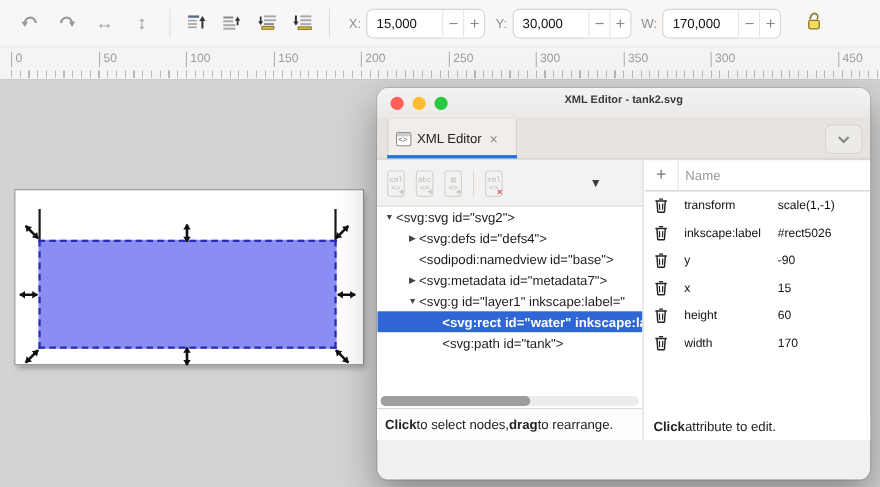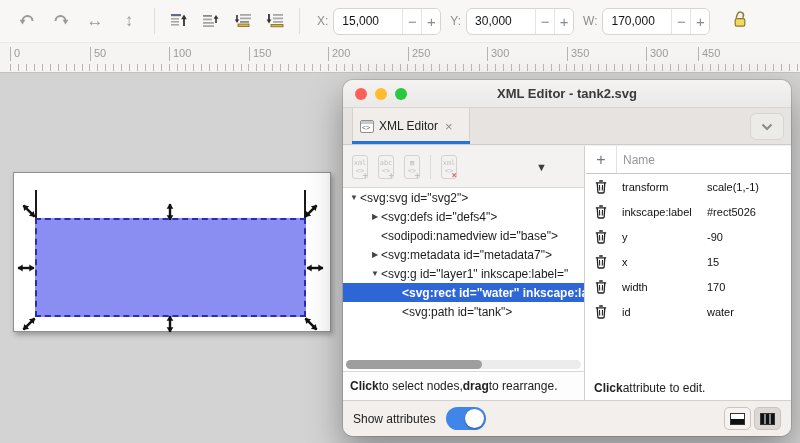--- a/index.html
+++ b/index.html
@@ -44,21 +44,21 @@
   
   .xmlwin { position:absolute; left:343px; top:80px; width:448px; height:356px;
             background:#f2f0ee; border-radius:10px;
             box-shadow:0 15px 35px rgba(0,0,0,0.35), 0 0 0 1px rgba(0,0,0,0.12); }
   .titlebar { position:relative; height:28px; border-radius:10px 10px 0 0;
               background:linear-gradient(#f5f3f1,#ebe9e7); border-bottom:1px solid #d9d5d1; }
   .lights { position:absolute; left:12px; top:8px; display:flex; gap:8px; }
   .light { width:12px; height:12px; border-radius:50%; border:none; padding:0; }
   .l-red{background:#ff5f57;} .l-yellow{background:#febc2e;} .l-green{background:#28c840;}
   .wtitle { position:absolute; left:0; right:0; top:6px; text-align:center;
-            font-size:13px; font-weight:bold; color:#3a3a3a; }
+            font-size:10px; font-weight:bold; color:#3a3a3a; }
 
   .tabbar { position:relative; height:37px; background:#e6e3e0; border-bottom:1px solid #cfcbc7; }
   .tab { position:absolute; left:9px; top:0; height:36px; width:118px; background:#f0edea;
          border-left:1px solid #d5d1cd; border-right:1px solid #d5d1cd;
          display:flex; align-items:center; gap:5px; padding:0 7px; }
   .tab-underline { position:absolute; left:9px; bottom:0; width:118px; height:3px; background:#2574db; }
   .tabicon { width:14px; height:13px; border:1px solid #8f8f8f; border-radius:2px; background:#fff;
              position:relative; flex:none; }
   .tabicon::before { content:""; position:absolute; left:0; right:0; top:0; height:3px; background:#c9c9c9; }
   .tabicon::after { content:"<>"; position:absolute; left:1px; top:3px; font-size:7px; color:#555; }
@@ -243,21 +243,21 @@
 <div class="ruler">
   <span class="rlabel" style="left:10px">0</span>
   <span class="rlabel" style="left:90px">50</span>
   <span class="rlabel" style="left:169px">100</span>
   <span class="rlabel" style="left:249px">150</span>
   <span class="rlabel" style="left:328px">200</span>
   <span class="rlabel" style="left:408px">250</span>
   <span class="rlabel" style="left:487px">300</span>
   <span class="rlabel" style="left:567px">350</span>
   <span class="rlabel" style="left:646px">300</span>
-  <span class="rlabel" style="left:698px">450</span>
+  <span class="rlabel" style="left:762px">450</span>
   <div class="rticks"></div>
 </div>
 
 <div class="canvas">
   <div class="page"></div>
   <div class="wall" style="left:35px"></div>
   <div class="wall" style="left:304px"></div>
   <div class="water"></div>
   <svg class="handles" width="340" height="270" viewBox="0 0 340 270">
     <defs>
@@ -412,50 +412,36 @@
           <div class="acell-value">15</div>
         </div>
         <div class="arow">
           <button class="acell-trash">
               <svg width="12" height="14" viewBox="0 0 12 14">
                 <path d="M4.2 1 h3.6 M0.8 2.8 h10.4" stroke="#222" stroke-width="1.3" fill="none"></path>
                 <path d="M2.2 2.8 l0.7 9.3 a1 1 0 0 0 1 0.9 h4.2 a1 1 0 0 0 1 -0.9 L9.8 2.8" fill="none" stroke="#222" stroke-width="1.3"></path>
                 <path d="M4.5 5 l0.2 5.6 M7.5 5 l-0.2 5.6" stroke="#222" stroke-width="1.1"></path>
               </svg>
             </button>
+          <div class="acell-name">height</div>
+          <div class="acell-value">60</div>
+        </div>
+        <div class="arow">
+          <button class="acell-trash">
+              <svg width="12" height="14" viewBox="0 0 12 14">
+                <path d="M4.2 1 h3.6 M0.8 2.8 h10.4" stroke="#222" stroke-width="1.3" fill="none"></path>
+                <path d="M2.2 2.8 l0.7 9.3 a1 1 0 0 0 1 0.9 h4.2 a1 1 0 0 0 1 -0.9 L9.8 2.8" fill="none" stroke="#222" stroke-width="1.3"></path>
+                <path d="M4.5 5 l0.2 5.6 M7.5 5 l-0.2 5.6" stroke="#222" stroke-width="1.1"></path>
+              </svg>
+            </button>
           <div class="acell-name">width</div>
           <div class="acell-value">170</div>
-        </div>
-        <div class="arow">
-          <button class="acell-trash">
-              <svg width="12" height="14" viewBox="0 0 12 14">
-                <path d="M4.2 1 h3.6 M0.8 2.8 h10.4" stroke="#222" stroke-width="1.3" fill="none"></path>
-                <path d="M2.2 2.8 l0.7 9.3 a1 1 0 0 0 1 0.9 h4.2 a1 1 0 0 0 1 -0.9 L9.8 2.8" fill="none" stroke="#222" stroke-width="1.3"></path>
-                <path d="M4.5 5 l0.2 5.6 M7.5 5 l-0.2 5.6" stroke="#222" stroke-width="1.1"></path>
-              </svg>
-            </button>
-          <div class="acell-name">id</div>
-          <div class="acell-value">water</div>
         </div>
       </div>
 
       <div class="status-right">
         <span class="b">Click</span>
           <span> attribute to edit.</span>
       </div>
     </div>
   </div>
 
-  <div class="bottombar">
-    <span class="showlbl">Show attributes</span>
-    <button class="toggle">
-      <span class="knob"></span>
-    </button>
-    <div class="layoutbtns">
-      <button class="lbtn">
-        <span class="icon-hsplit"></span>
-      </button>
-      <button class="lbtn active">
-        <span class="icon-vsplit"></span>
-      </button>
-    </div>
-  </div>
 </div>
 
 </body></html>

